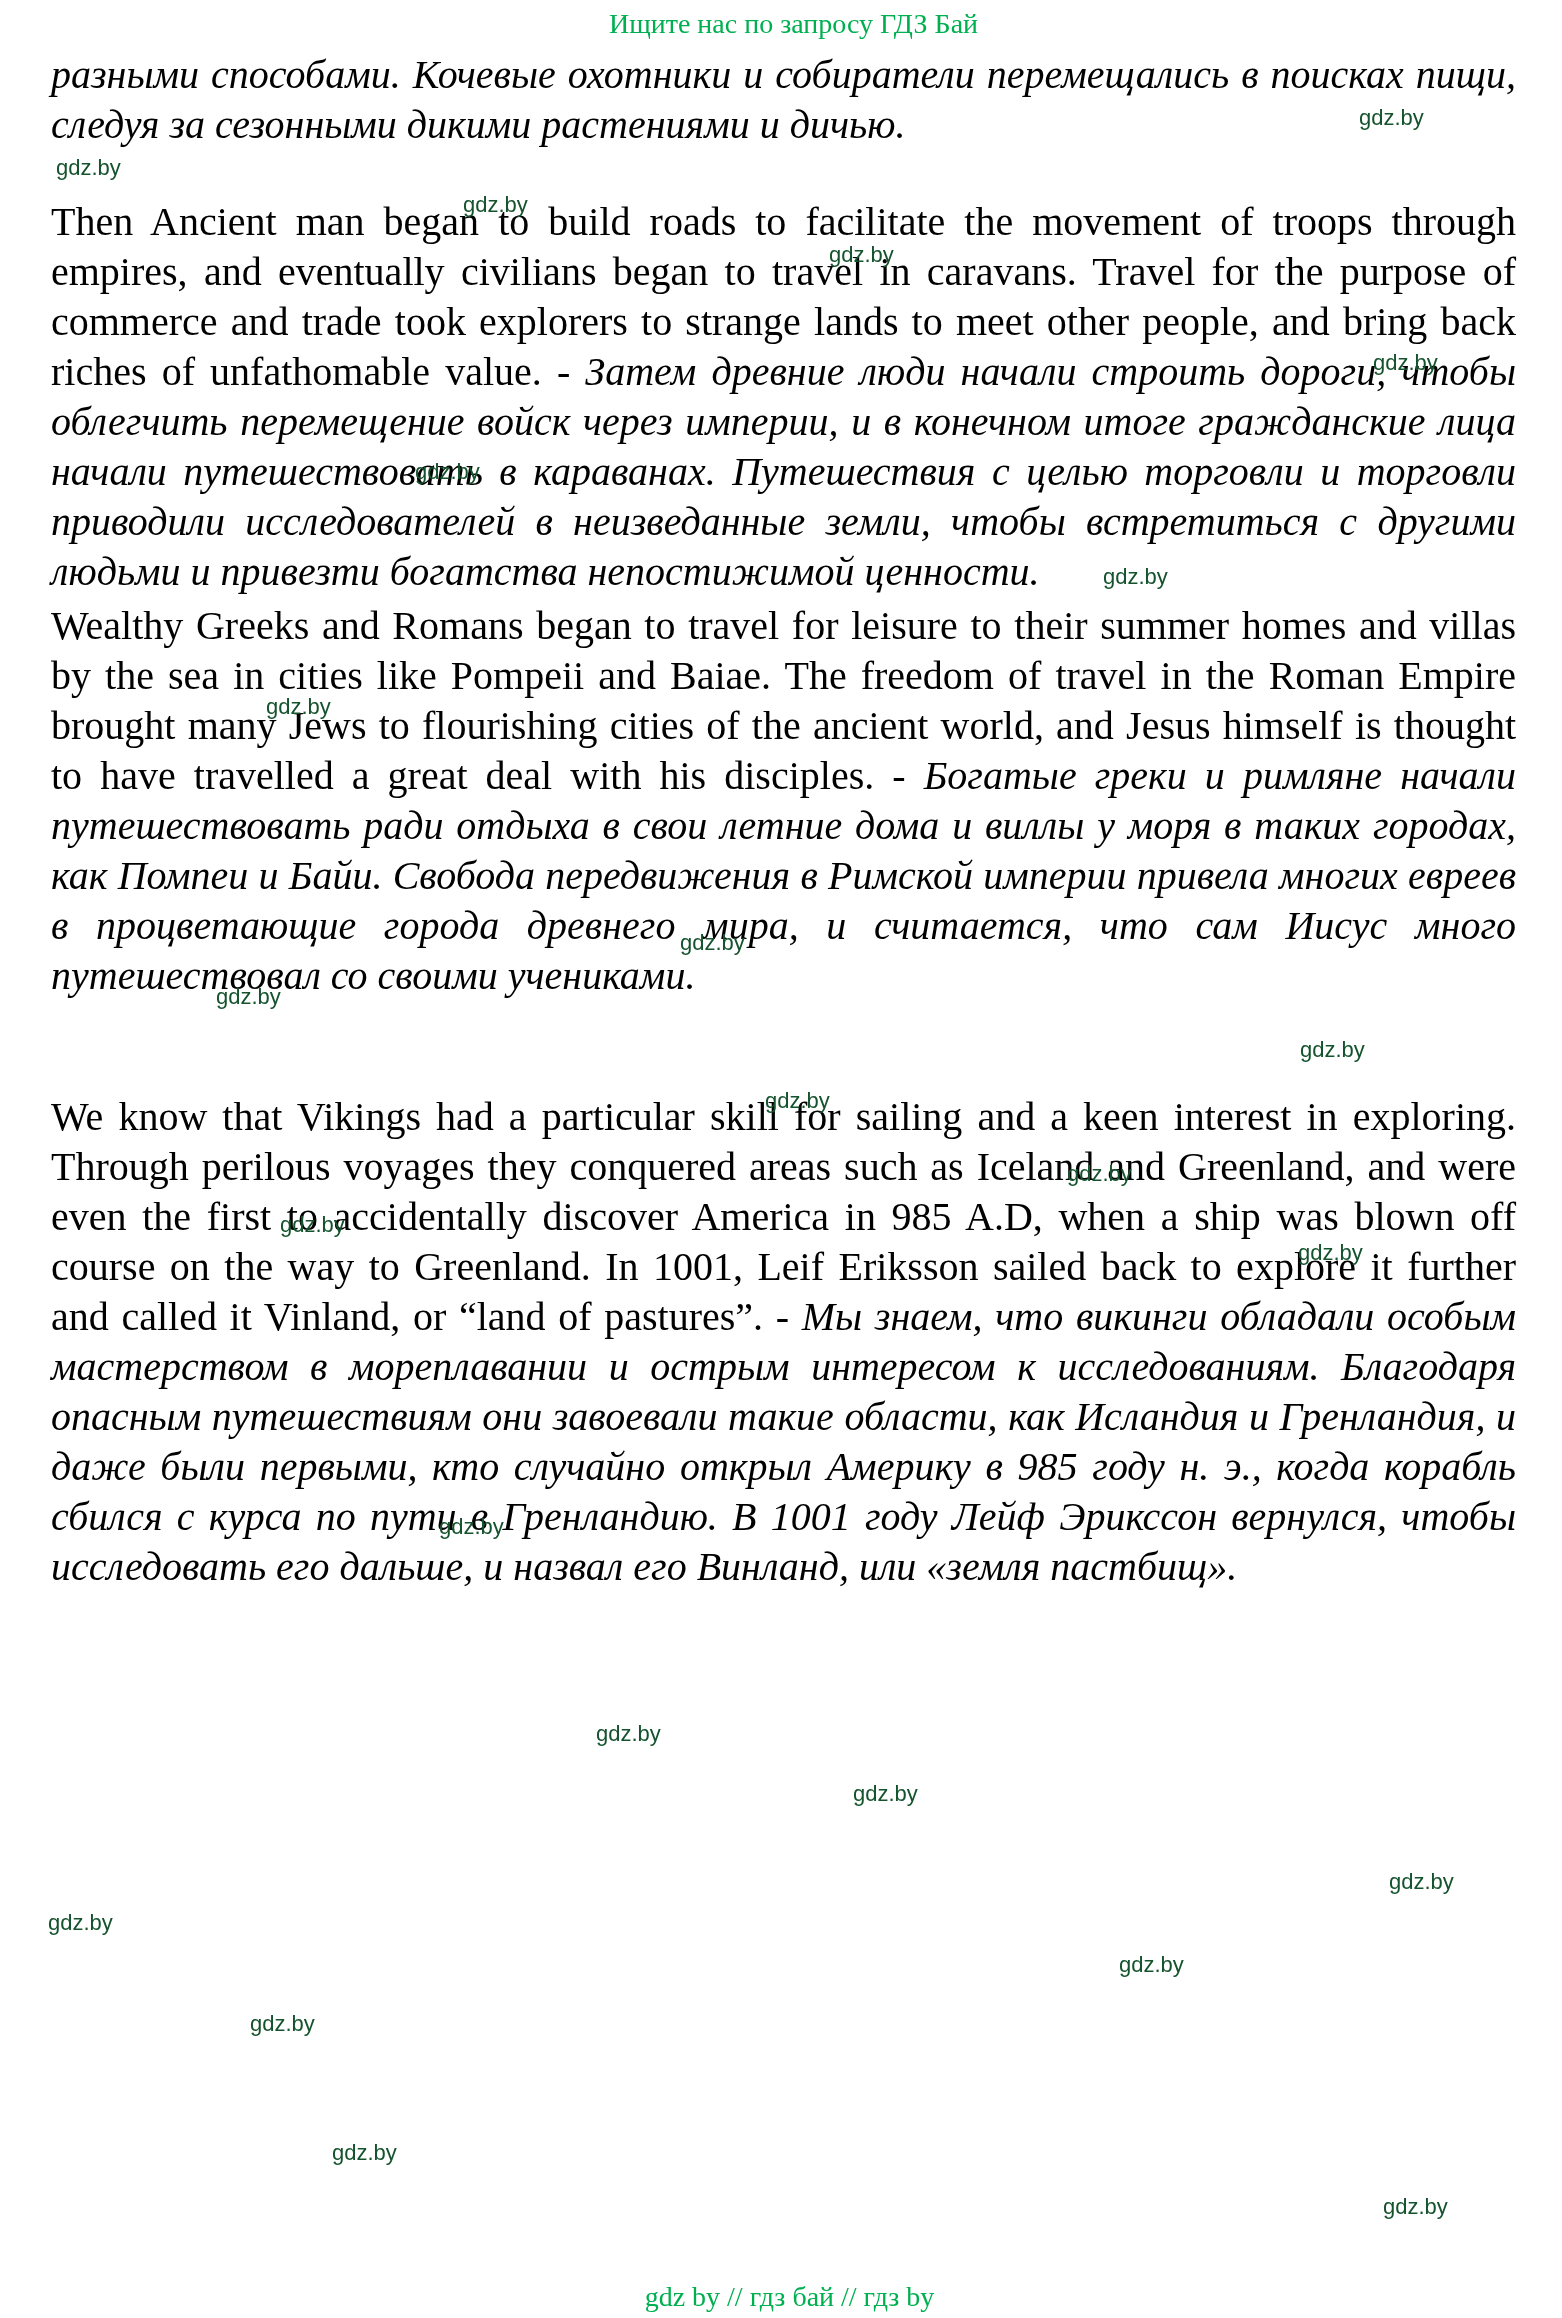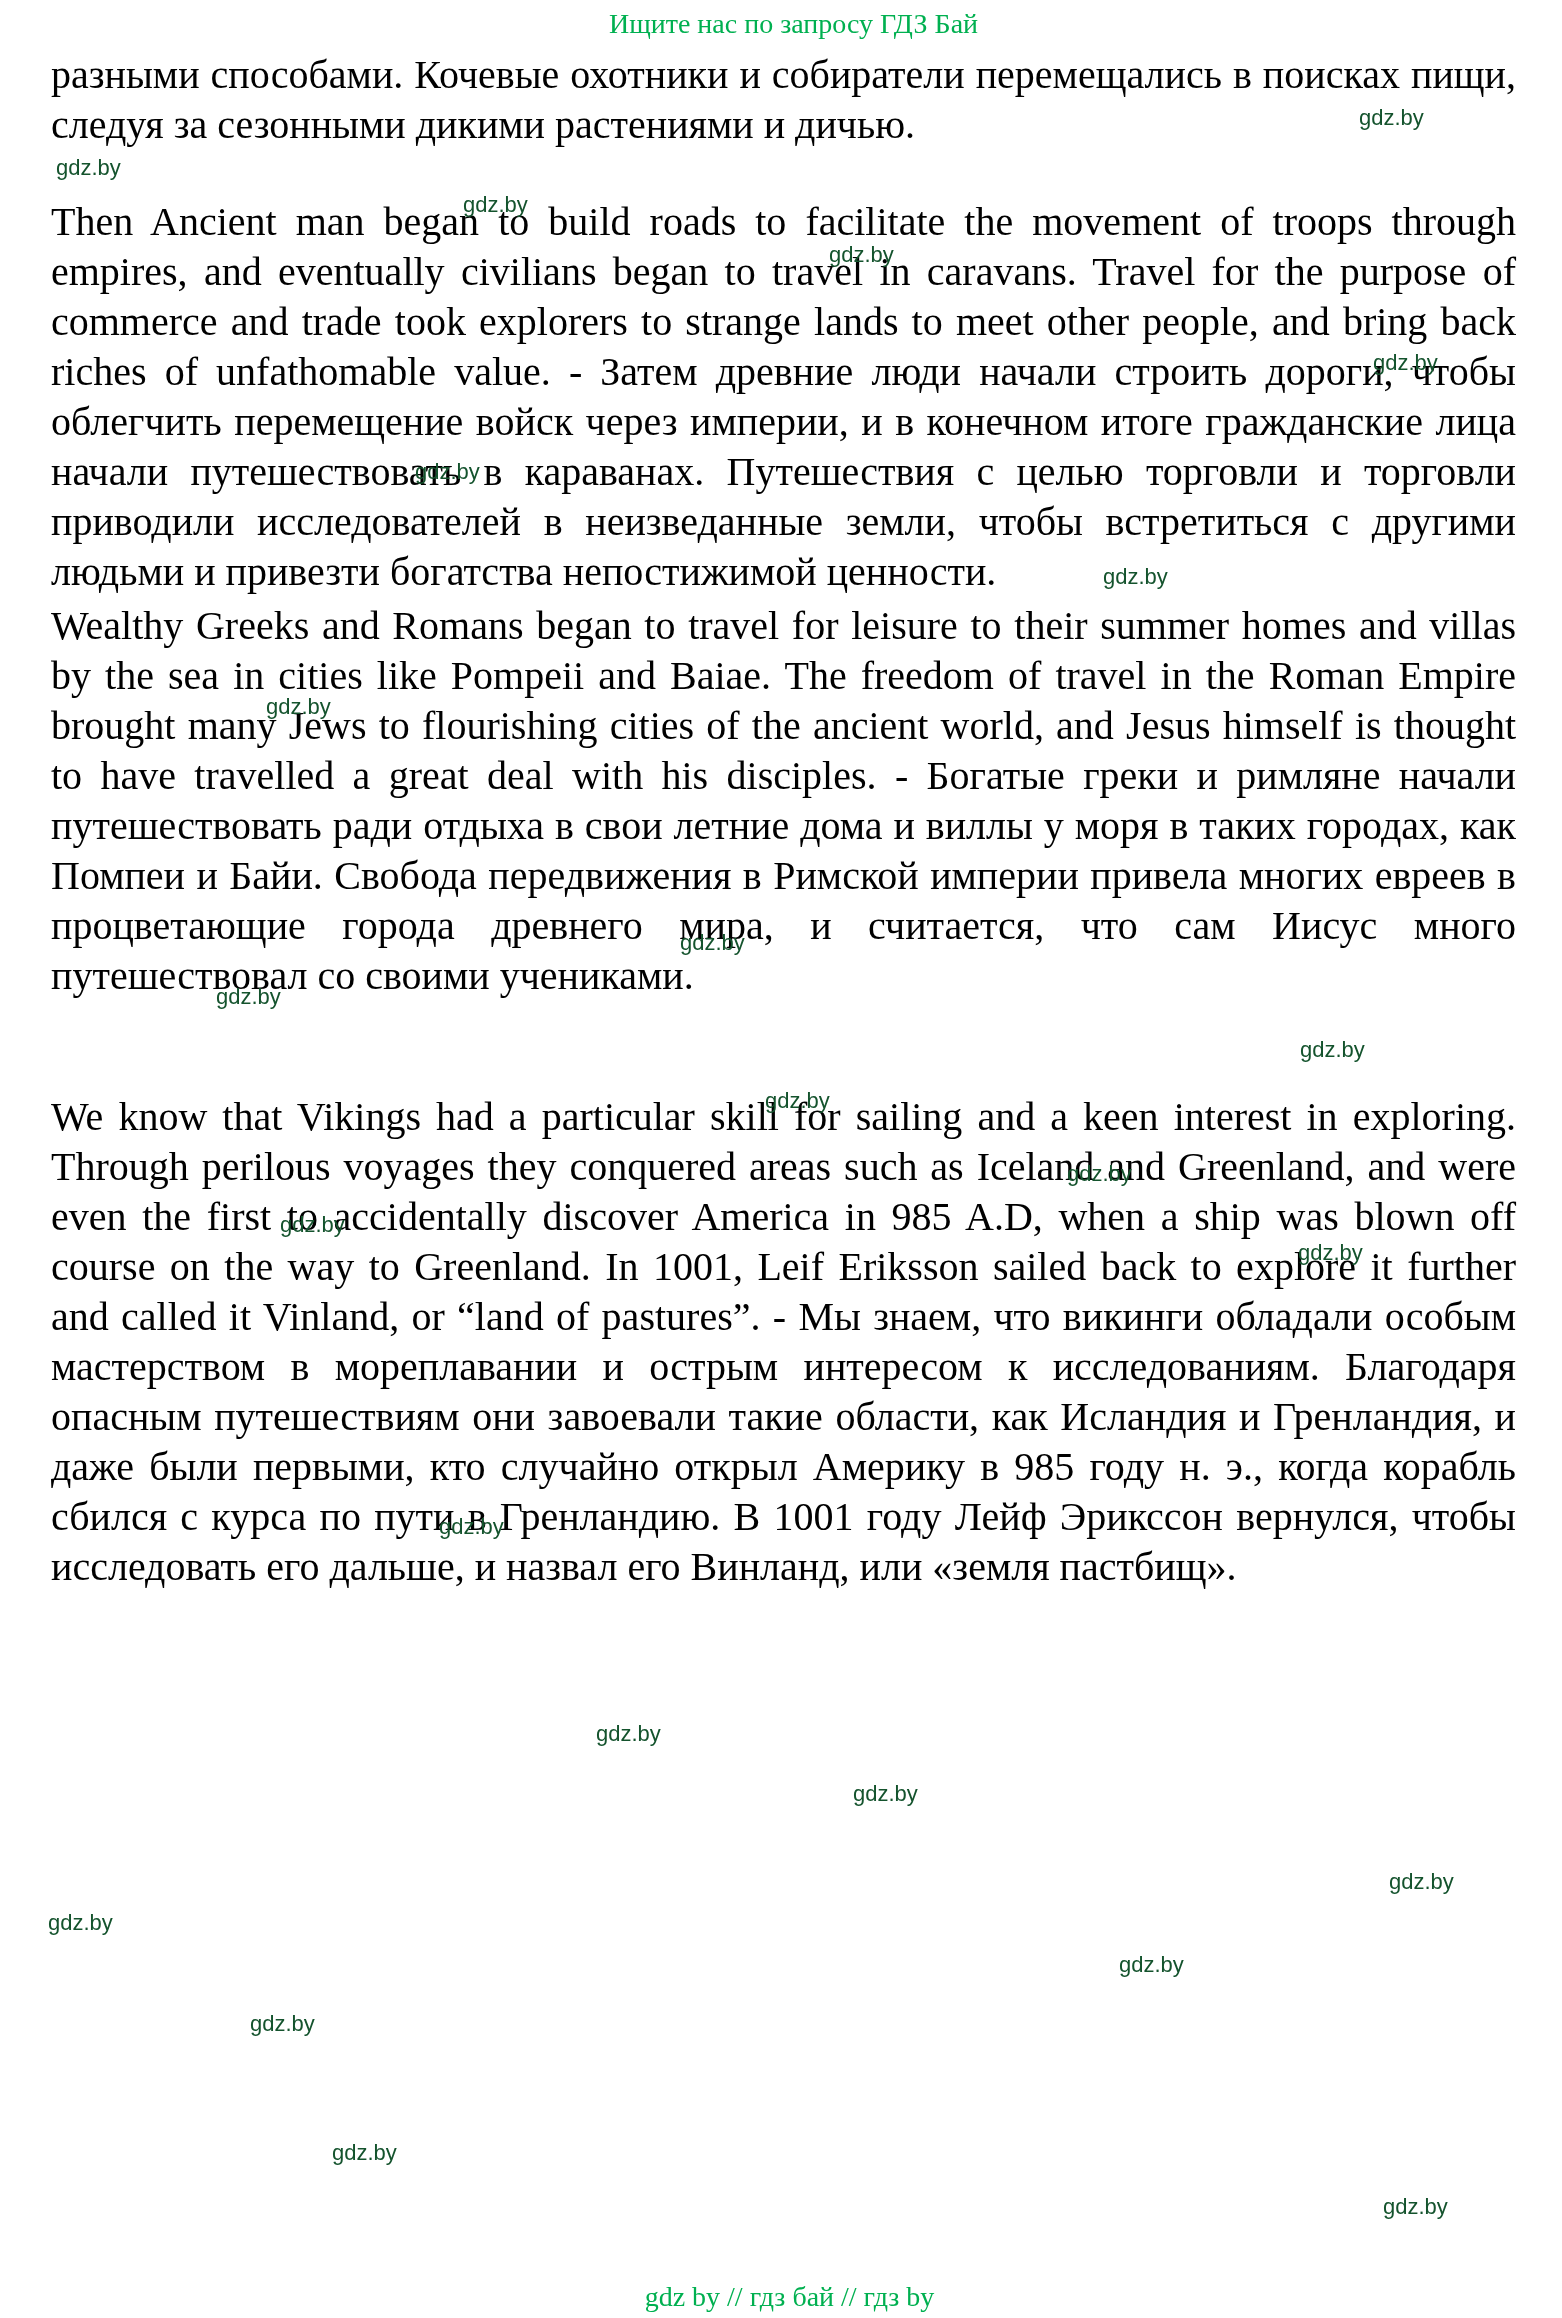--- a/index.html
+++ b/index.html
@@ -40,21 +40,21 @@
     text-align: justify;
     font-size: 40px;
     line-height: 50px;
   }
   .content p { text-align: justify; }
   .content p:nth-child(1) { margin-bottom: 47px; }
   .content p:nth-child(2) { margin-bottom: 4px; }
   .content p:nth-child(3) { margin-bottom: 91px; }
   .content p:nth-child(4) { margin-bottom: 99px; }
   .content p:nth-child(5) { margin-bottom: 60px; }
-  .content span.ru { }
+  .content span.ru { font-style: italic; }
   .content span.en { font-style: normal; }
   .watermark-layer {
     position: absolute;
     inset: 0;
     pointer-events: none;
   }
   .wm {
     position: absolute;
     font-family: "Liberation Sans", sans-serif;
     font-size: 22px;

